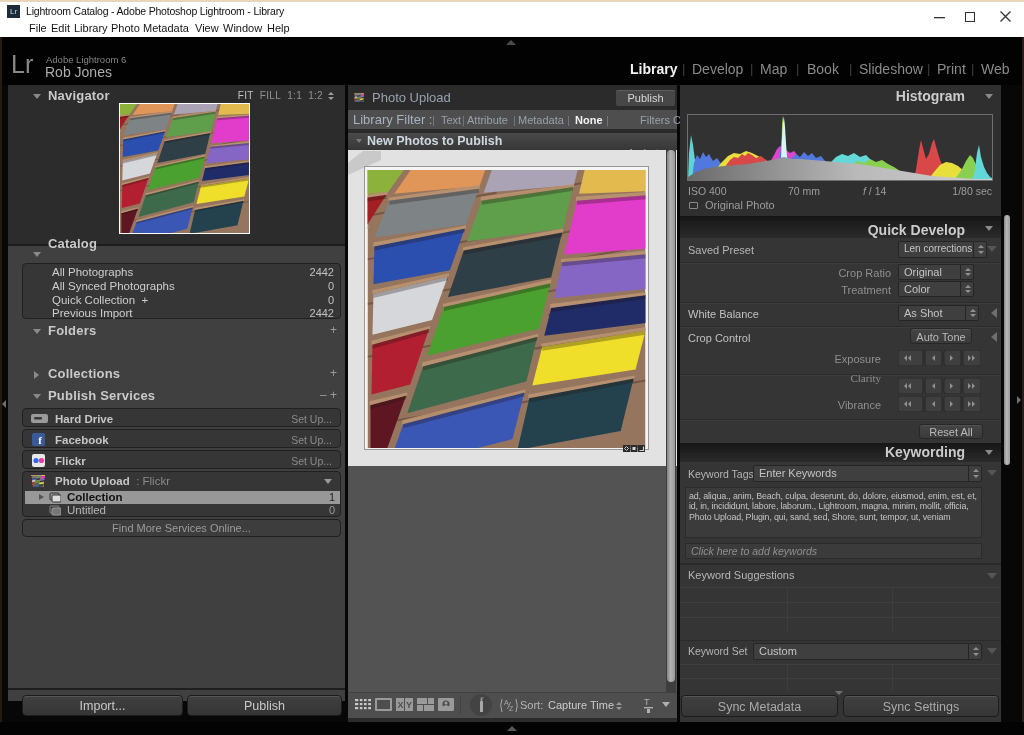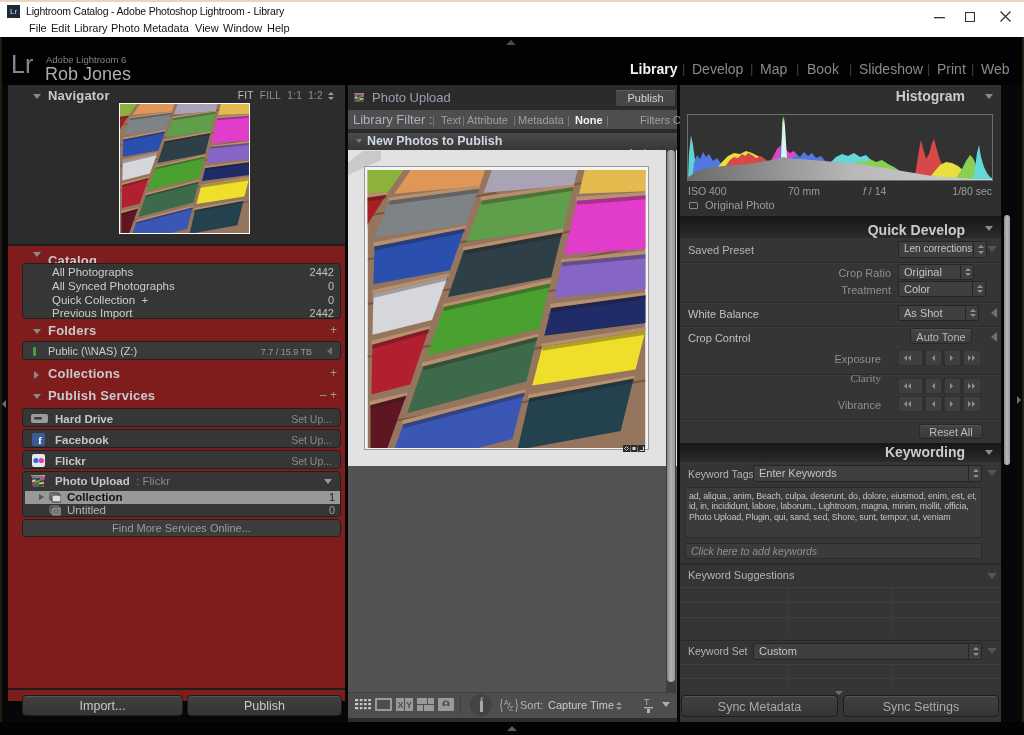--- a/index.html
+++ b/index.html
@@ -9,28 +9,28 @@
 #titlebar{left:0;top:0;width:1024px;height:22px;background:#fff;border-top:2px solid #e9d6ba;}
 #titleicon{left:7px;top:5px;width:13px;height:13px;background:#1c2b3a;color:#cfd8e2;font-size:8px;line-height:13px;text-align:center;}
 #titletxt{left:26px;top:5px;font-size:10.5px;letter-spacing:-0.2px;color:#101010;}
 
 #menubar{left:0;top:22px;width:1024px;height:15px;background:#fff;font-size:11px;color:#151515;}
 #menubar span{position:absolute;top:0px;padding-left:25px;}
 
 #toph{left:0;top:37px;width:1024px;height:48px;background:#020202;color:#8d8d8d;}
 #lrlogo{left:11px;top:13px;font-size:25px;color:#888;letter-spacing:0px;}
 #idplate1{left:46px;top:17px;font-size:9.5px;color:#868686;}
-#idplate2{left:45px;top:27px;font-size:18px;color:#adadad;}
+#idplate2{left:45px;top:27px;font-size:14px;color:#adadad;}
 .mod{top:24px;font-size:14px;color:#8a8a8a;}
 .modsep{top:24px;font-size:13px;color:#3f3f3f;}
 #toparrow{left:506px;top:3px;width:0;height:0;border-left:5px solid transparent;border-right:5px solid transparent;border-bottom:5px solid #4a4a4a;}
 
 #main{left:0;top:85px;width:1024px;height:637px;background:#070707;}
 
-#lpanel{left:8px;top:0;width:337px;height:616px;background:#7f1d1d;}
+#lpanel{left:8px;top:0;width:337px;height:616px;background:#404040;}
 .phead{font-size:13px;color:#c9c9c9;font-weight:bold;letter-spacing:.2px;}
 .tri-d{width:0;height:0;border-left:4px solid transparent;border-right:4px solid transparent;border-top:5px solid #8a8a8a;}
 .tri-r{width:0;height:0;border-top:4px solid transparent;border-bottom:4px solid transparent;border-left:5px solid #8a8a8a;}
 .group{background:#363636;border:1px solid #202020;border-radius:4px;}
 .lrow{font-size:11.5px;color:#cdcdcd;}
 .num{position:absolute;right:6px;font-size:11px;color:#c0c0c0;}
 .setup{position:absolute;right:8px;font-size:10.5px;color:#8a8a8a;}
 .svcname{position:absolute;left:32px;top:4px;font-size:11.5px;color:#c6c6c6;font-weight:bold;}
 .bigbtn{background:linear-gradient(#404040,#353535);border:1px solid #1c1c1c;box-shadow:inset 0 1px 0 #555;border-radius:4px;color:#c9c9c9;font-size:12.5px;text-align:center;}
 
@@ -241,41 +241,35 @@
     <div class="abs" style="top:5px;right:22px;font-size:10px;color:#919191;letter-spacing:.3px;"><span style="color:#c2c2c2;">FIT</span>&nbsp;&nbsp;FILL&nbsp;&nbsp;1:1&nbsp;&nbsp;1:2</div>
       <div class="abs updn" style="right:10px;top:7px;"></div>
     <div class="abs" style="left:111px;top:18px;width:131px;height:131px;background:#fff;padding:1px;">
       <svg width="129" height="129" viewBox="0 0 280 280">
           <use href="#pig"></use>
         </svg>
     </div>
 
     <div class="abs" style="left:0;top:159px;width:337px;height:2px;background:#1d1d1d;"></div>
     <div class="abs tri-d" style="left:25px;top:167px;"></div>
-    <div class="abs phead" style="left:40px;top:168px;">Catalog</div>
+    <div class="abs phead" style="left:40px;top:151px;">Catalog</div>
     <div class="abs group" style="left:14px;top:178px;width:319px;height:56px;">
       <div class="abs lrow" style="left:29px;top:2px;">All Photographs</div>
         <div class="num" style="top:2px;">2442</div>
       <div class="abs lrow" style="left:29px;top:16px;">All Synced Photographs</div>
         <div class="num" style="top:16px;">0</div>
       <div class="abs lrow" style="left:29px;top:30px;">Quick Collection&nbsp;&nbsp;+</div>
         <div class="num" style="top:30px;">0</div>
       <div class="abs lrow" style="left:29px;top:43px;">Previous Import</div>
         <div class="num" style="top:43px;">2442</div>
     </div>
 
     <div class="abs tri-d" style="left:25px;top:244px;"></div>
     <div class="abs phead" style="left:40px;top:238px;">Folders</div>
     <div class="abs" style="top:238px;right:8px;color:#9a9a9a;font-size:12px;">+</div>
-    <div class="abs group" style="left:14px;top:256px;width:319px;height:19px;background:#3a3a3a;">
-      <div class="abs" style="left:10px;top:5px;width:3px;height:9px;background:#4a9e42;border-radius:1px;"></div>
-      <div class="abs lrow" style="left:25px;top:3px;font-size:11px;">Public (\\NAS) (Z:)</div>
-      <div class="abs" style="right:28px;top:5px;font-size:9px;color:#979797;">7.7 / 15.9 TB</div>
-      <div class="abs panarrow-l" style="right:8px;top:5px;border-top-width:4px;border-bottom-width:4px;border-right-width:5px;"></div>
-    </div>
 
     <div class="abs tri-r" style="left:26px;top:286px;"></div>
     <div class="abs phead" style="left:40px;top:281px;">Collections</div>
     <div class="abs" style="top:281px;right:8px;color:#9a9a9a;font-size:12px;">+</div>
 
     <div class="abs tri-d" style="left:25px;top:309px;"></div>
     <div class="abs phead" style="left:40px;top:303px;">Publish Services</div>
     <div class="abs" style="top:303px;right:8px;color:#9a9a9a;font-size:12px;">– +</div>
     <div class="abs group" style="left:14px;top:323px;width:319px;height:19px;">
       <svg class="abs" style="left:8px;top:4px;" width="18" height="11">
@@ -476,21 +470,21 @@
           <span class="spin"></span>
         </div>
       <div class="abs panarrow-d" style="right:4px;top:8px;border-top-color:#555;"></div>
       <div class="divline" style="top:24px;"></div>
       <div class="abs lbl2" style="left:100px;top:29px;width:111px;">Crop Ratio</div>
       <div class="abs dd" style="left:218px;top:26px;width:76px;height:16px;">
           <span class="ddtxt" style="width:55px;">Original</span>
           <span class="spin"></span>
         </div>
       <div class="abs lbl2" style="left:100px;top:46px;width:111px;">Treatment</div>
-      <div class="abs dd" style="left:218px;top:43px;width:88px;height:16px;">
+      <div class="abs dd" style="left:218px;top:43px;width:76px;height:16px;">
           <span class="ddtxt" style="width:55px;">Color</span>
           <span class="spin"></span>
         </div>
       <div class="divline" style="top:64px;"></div>
       <div class="abs lbl" style="left:8px;top:70px;color:#c0c0c0;">White Balance</div>
       <div class="abs dd" style="left:218px;top:67px;width:81px;height:16px;">
           <span class="ddtxt" style="width:60px;">As Shot</span>
           <span class="spin"></span>
         </div>
       <div class="abs panarrow-l" style="right:4px;top:70px;"></div>

